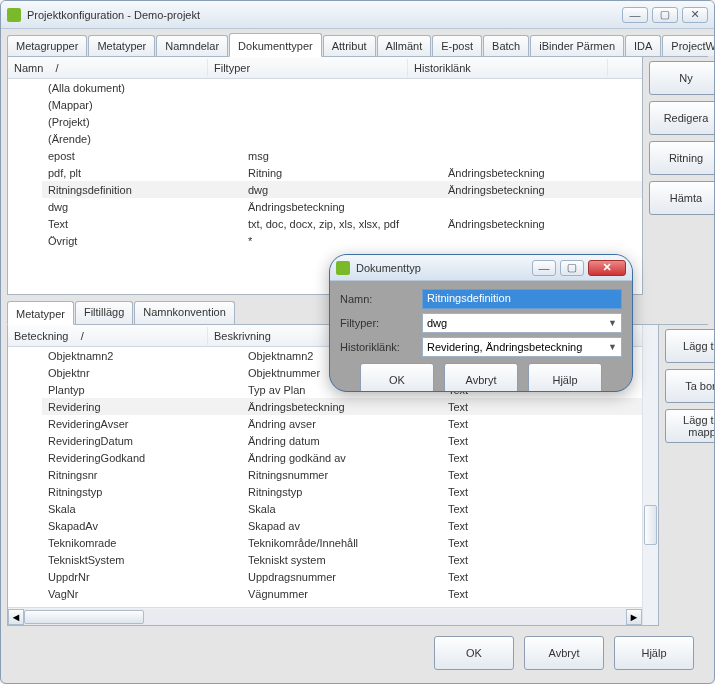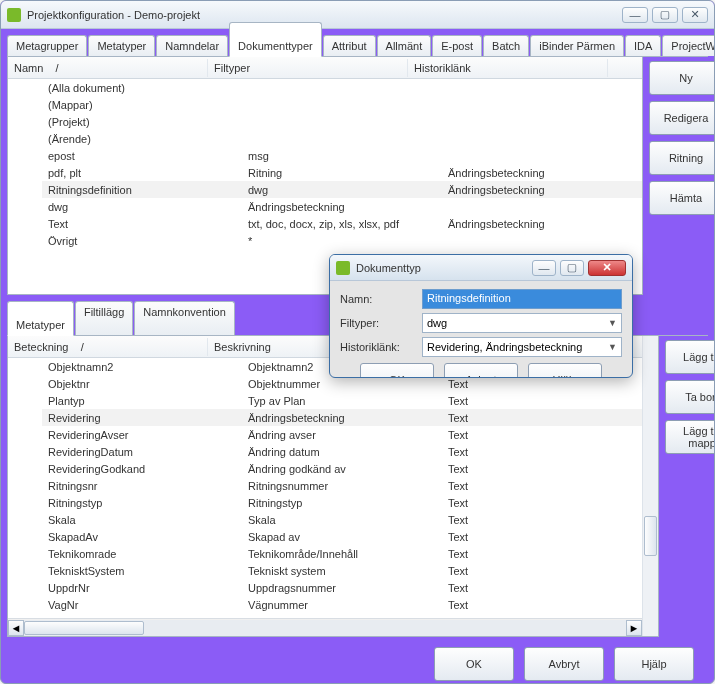--- a/index.html
+++ b/index.html
@@ -1,46 +1,46 @@
 <!DOCTYPE html>
 <html><head>
 <meta charset="utf-8">
 <style>
 * { box-sizing: border-box; margin: 0; padding: 0; font-family: Tahoma, sans-serif; font-size: 11px; }
 body { background: #fff; width: 715px; height: 684px; overflow: hidden; }
-.window { width: 715px; height: 684px; border: 1px solid #8a9db5; background: #8b5cf6; border-radius: 6px; overflow: hidden; box-shadow: 0 0 4px rgba(0,0,0,0.2); }
+.window { width: 715px; height: 684px; border: 1px solid #8a9db5; background: #e5e5e5; border-radius: 6px; overflow: hidden; box-shadow: 0 0 4px rgba(0,0,0,0.2); }
 .titlebar { height: 28px; background: linear-gradient(#f6f9fc,#dde6f0); display: flex; align-items: center; padding: 0 6px; border-bottom: 1px solid #b8c7d8; }
 .titlebar .appicon { width: 14px; height: 14px; background: #7aba2a; border-radius: 2px; margin-right: 6px; }
 .titlebar .title { color: #333; flex: 1; }
 .winbtns { display: flex; gap: 4px; }
 .winbtn { width: 26px; height: 16px; border: 1px solid #9eb3c9; border-radius: 3px; background: linear-gradient(#fdfdfd,#e0e8f0); display: flex; align-items: center; justify-content: center; color: #4a5a6a; cursor: pointer; }
 .winbtn.close { background: linear-gradient(#fdfdfd,#e0e8f0); }
 .content { padding: 4px 6px; }
 .tabs { display: flex; align-items: flex-end; border-bottom: 1px solid #a7b5c4; height: 24px; }
 .tab { padding: 4px 8px; border: 1px solid #a7b5c4; border-bottom: none; background: linear-gradient(#fcfcfc,#e9eef3); margin-right: 1px; border-radius: 3px 3px 0 0; cursor: pointer; color: #333; white-space: nowrap; }
-.tab.active { background: #fff; border-bottom: 1px solid #fff; margin-bottom: -1px; padding-top: 17px; }
+.tab.active { background: #fff; border-bottom: 1px solid #fff; margin-bottom: -1px; padding-top: 6px; }
 .panel { background: #fff; border: 1px solid #a7b5c4; border-top: none; }
 .gridwrap { display: flex; }
 .grid { flex: 1; }
 .gridhead { display: flex; background: linear-gradient(#fcfcfc,#eef2f6); border-bottom: 1px solid #d0d8e0; height: 22px; align-items: center; }
 .gh { padding: 3px 6px; color: #333; border-right: 1px solid #e2e8ee; }
 .gridbody { background: #fff; margin-left: 34px; }
 .row { display: flex; height: 17px; align-items: center; }
 .row.sel { background: #f2f2f2; }
 .cell { padding: 0 6px; color: #333; overflow: hidden; white-space: nowrap; }
 .sidebtns { width: 88px; padding: 4px 0 0 6px; display: flex; flex-direction: column; gap: 6px; }
 .btn { height: 22px; border: 1px solid #8d9eb3; border-radius: 3px; background: linear-gradient(#fefefe,#e4eaf1); color: #333; cursor: pointer; display: flex; align-items: center; justify-content: center; min-width: 74px; padding: 16px 10px; }
 .subtabs { display: flex; border-bottom: 1px solid #a7b5c4; margin-top: 6px; }
 .hscroll { height: 18px; background: #f0f0f0; display:flex; align-items:center; border-top:1px solid #d8dde3;}
 .hscroll .track { flex:1; height:16px; background:#e8ecf1; position:relative; margin:0 16px;}
 .hscroll .thumb { position:absolute; left:0; width:120px; height:14px; top:1px; background: linear-gradient(#fdfdfd,#dde5ee); border:1px solid #aebdce; border-radius:2px;}
 .hscroll .arr { width:16px; height:16px; background:linear-gradient(#fdfdfd,#dde5ee); border:1px solid #aebdce; display:flex;align-items:center;justify-content:center;position:absolute;}
 .vscroll { width:16px; background:#eef1f5; border-left:1px solid #dde3ea; position:relative;}
 .vscroll .thumb { position:absolute; left:1px; width:13px; height:40px; background:linear-gradient(90deg,#fdfdfd,#dde5ee); border:1px solid #aebdce; border-radius:2px;}
-.dialog { position: absolute; left: 329px; top: 254px; width: 304px; height: 124px; border: 1px solid #3b6ea5; border-radius: 6px; background: #e5e5e5; box-shadow: 0 4px 16px rgba(0,0,0,0.3); overflow:hidden; }
+.dialog { position: absolute; left: 329px; top: 254px; width: 304px; height: 138px; border: 1px solid #3b6ea5; border-radius: 18px; background: #a3a3a3; box-shadow: 0 4px 16px rgba(0,0,0,0.3); overflow:hidden; }
 .dialog .titlebar { background: linear-gradient(#f3f7fb,#d6e2ee); height: 26px; }
 .dialog .dclose { width:38px; height:16px; border:1px solid #a03030; border-radius:3px; background: linear-gradient(#e88,#c33); color:#fff; display:flex;align-items:center;justify-content:center; cursor:pointer; font-weight:bold;}
 .dialog .dmin { width:24px; height:16px; border:1px solid #9eb3c9; border-radius:3px; background:linear-gradient(#fdfdfd,#e0e8f0); display:flex;align-items:center;justify-content:center; cursor:pointer; color:#4a5a6a;}
 .dialog .body { padding: 6px 10px; }
 .frow { display: flex; align-items: center; height: 24px; }
 .flabel { width: 82px; color: #333; }
 .ftext { flex:1; height: 20px; border: 1px solid #9fb3c8; background: #fff; padding: 2px 4px; }
 .ftext.sel { background: #3a8bdc; color: #fff; border: 1px solid #6d9dce; }
 .fcombo { flex:1; height: 20px; border: 1px solid #9fb3c8; background: #fff; padding: 1px 4px; display:flex; align-items:center; justify-content:space-between;}
 .fcombo .arrow { font-size:9px; color:#555;}

